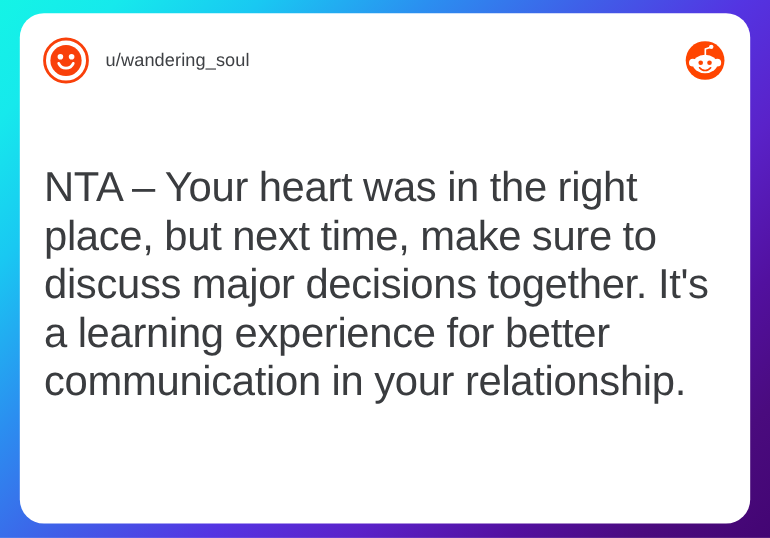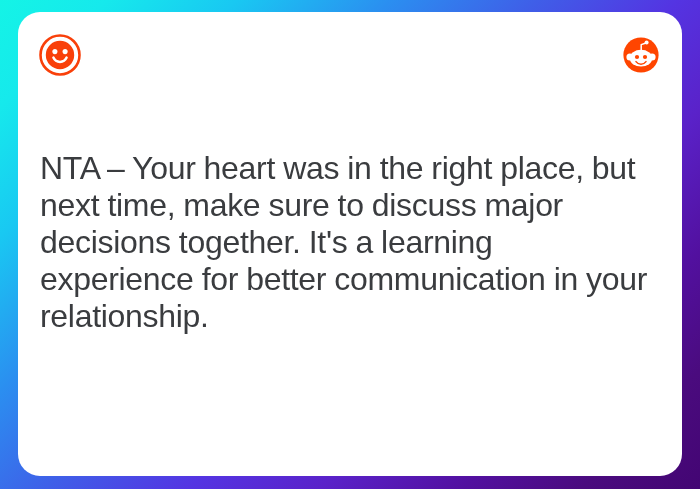--- a/index.html
+++ b/index.html
@@ -96,21 +96,21 @@
     position: absolute;
     left: 0;
     top: 86px;
     right: 0;
     bottom: 0;
     padding: 52px 30px 0 22px;
     box-sizing: border-box;
   }
 
   #post-text {
-    font-size: 32px;
+    font-size: 38px;
     line-height: 1.155;
     color: #3a3c3f;
     letter-spacing: -0.3px;
     font-weight: 400;
     margin: 0;
     font-family: "Liberation Sans", sans-serif;
     word-spacing: -0.5px;
   }
 </style>
 </head>
@@ -127,20 +127,21 @@
       <span class="avatar">
         <svg viewBox="0 0 44 44" width="44" height="44" aria-hidden="true">
           <circle cx="22" cy="22" r="19.5" fill="none" stroke="#f9400a" stroke-width="2.6"></circle>
           <circle cx="22" cy="22" r="14.2" fill="#f9400a"></circle>
           <circle cx="16.9" cy="18.6" r="2.55" fill="#ffffff"></circle>
           <circle cx="27.1" cy="18.6" r="2.55" fill="#ffffff"></circle>
           <path d="M15.4 24.6 a7.2 7.2 0 0 0 13.2 0" fill="none" stroke="#ffffff" stroke-width="2.5" stroke-linecap="round"></path>
         </svg>
       </span>
 
+      <span class="username">u/wandering_soul</span>
 
       <span class="header-spacer"></span>
 
       <span class="brand-logo">
         <svg viewBox="0 0 38 38" width="38" height="38" aria-hidden="true">
           <circle cx="19" cy="19" r="17.6" fill="#ff4500"></circle>
 
           <path d="M19.2 14.2 L19.2 8.6 L24.0 7.0" fill="none" stroke="#ffffff" stroke-width="1.5" stroke-linecap="round" stroke-linejoin="round"></path>
           <circle cx="24.6" cy="6.6" r="2.0" fill="#ffffff"></circle>
 

